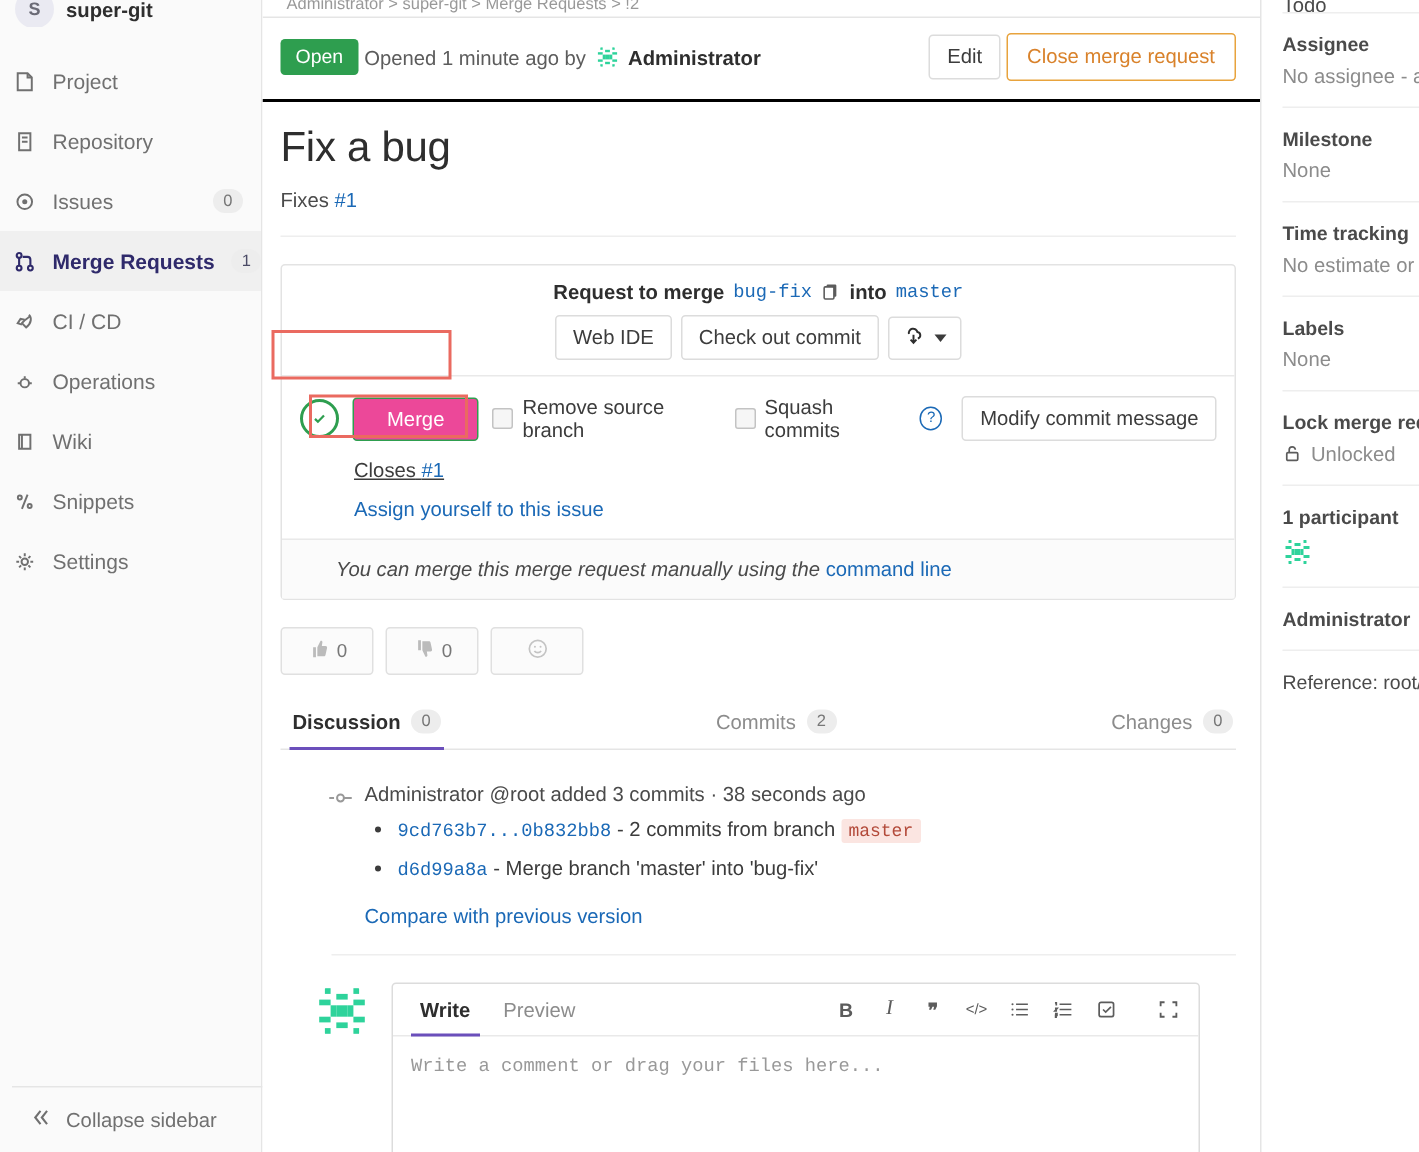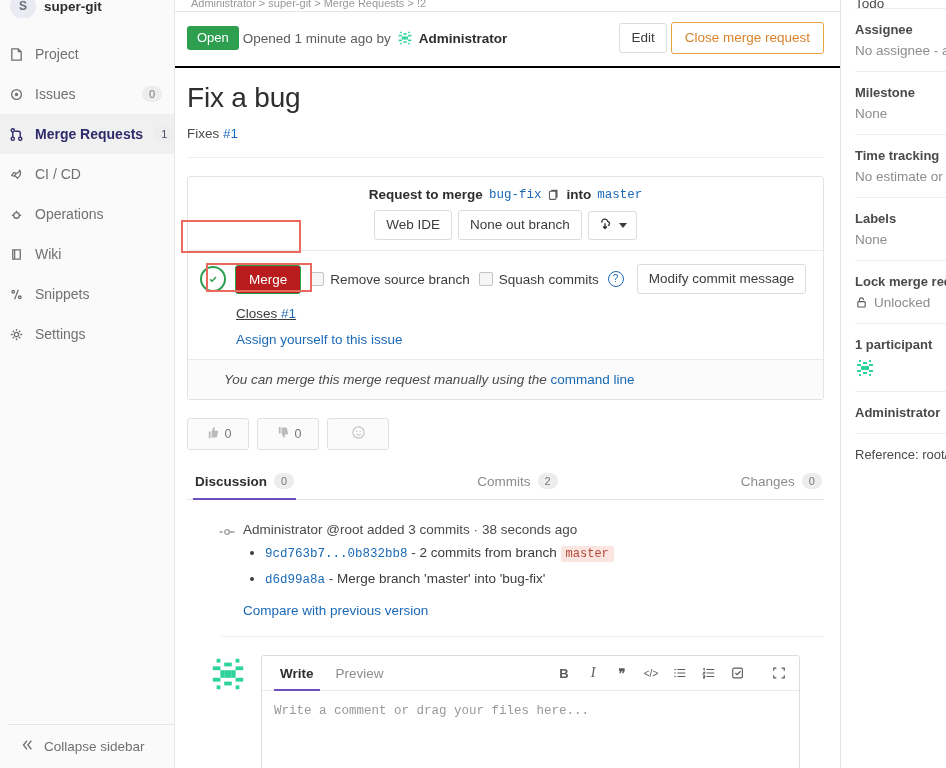--- a/index.html
+++ b/index.html
@@ -233,26 +233,26 @@
   .status-circle {
     width: 22px; height: 22px;
     border-radius: 50%;
     border: 2px solid #2e9e4f;
     color: #2e9e4f;
     display: flex; align-items: center; justify-content: center;
     flex: 0 0 22px;
     background: #fff;
   }
   .btn-merge {
-    background: #b91c1c;
+    background: #ec4899;
     border: 1px solid #2e9e4f;
     color: #fff;
     font-size: 13.5px;
     font-weight: normal;
-    padding: 6px 13px;
+    padding: 6px 22px;
     border-radius: 3px;
     cursor: pointer;
     font-family: "Liberation Sans", sans-serif;
   }
   .chk-wrap {
     display: flex; align-items: center; gap: 6px;
     font-size: 13.5px; color: #3c3c3c;
     cursor: pointer;
   }
   .chkbox {
@@ -463,20 +463,29 @@
       <div class="nav-item">
         <span class="ico">
           <svg width="15" height="15" viewBox="0 0 16 16" fill="none" stroke="currentColor" stroke-width="1.4">
               <path d="M3 2h7l3 3v9H3z"></path>
               <path d="M10 2v3h3"></path>
             </svg>
         </span>
         <span class="lbl">Project</span>
       </div>
 
+      <div class="nav-item">
+        <span class="ico">
+          <svg width="15" height="15" viewBox="0 0 16 16" fill="none" stroke="currentColor" stroke-width="1.4">
+              <path d="M4 2h8v12H4z"></path>
+              <path d="M6 5h4M6 8h4"></path>
+            </svg>
+        </span>
+        <span class="lbl">Repository</span>
+      </div>
 
       <div class="nav-item">
         <span class="ico">
           <svg width="15" height="15" viewBox="0 0 16 16" fill="none" stroke="currentColor" stroke-width="1.4">
               <circle cx="8" cy="8" r="5.2"></circle>
               <circle cx="8" cy="8" r="1.8" fill="currentColor" stroke="none"></circle>
             </svg>
         </span>
         <span class="lbl">Issues</span>
         <span class="count-badge">0</span>
@@ -609,21 +618,21 @@
             <svg width="13" height="13" viewBox="0 0 16 16" fill="none" stroke="currentColor" stroke-width="1.3">
                 <rect x="5" y="2" width="8" height="10" rx="1" fill="#5c5c5c" stroke="none"></rect>
                 <rect x="3" y="4" width="8" height="10" rx="1" fill="#fff" stroke="#5c5c5c"></rect>
               </svg>
           </span>
           <span>into</span>
           <span class="mono branch-tgt">master</span>
         </div>
         <div class="icon-btn-group">
           <button class="btn">Web IDE</button>
-          <button class="btn">None out branch</button>
+          <button class="btn">Check out commit</button>
           <div class="split-btn">
             <span>
               <svg width="14" height="14" viewBox="0 0 16 16" fill="none" stroke="#2e2e2e" stroke-width="1.5">
                   <path d="M4.5 6.5a3 3 0 0 1 6.5-1.5 2.5 2.5 0 0 1 .3 4.9"></path>
                   <path d="M8 7v6M5.8 10.8L8 13.2l2.2-2.4"></path>
                 </svg>
             </span>
             <span class="caret"></span>
           </div>
         </div>

